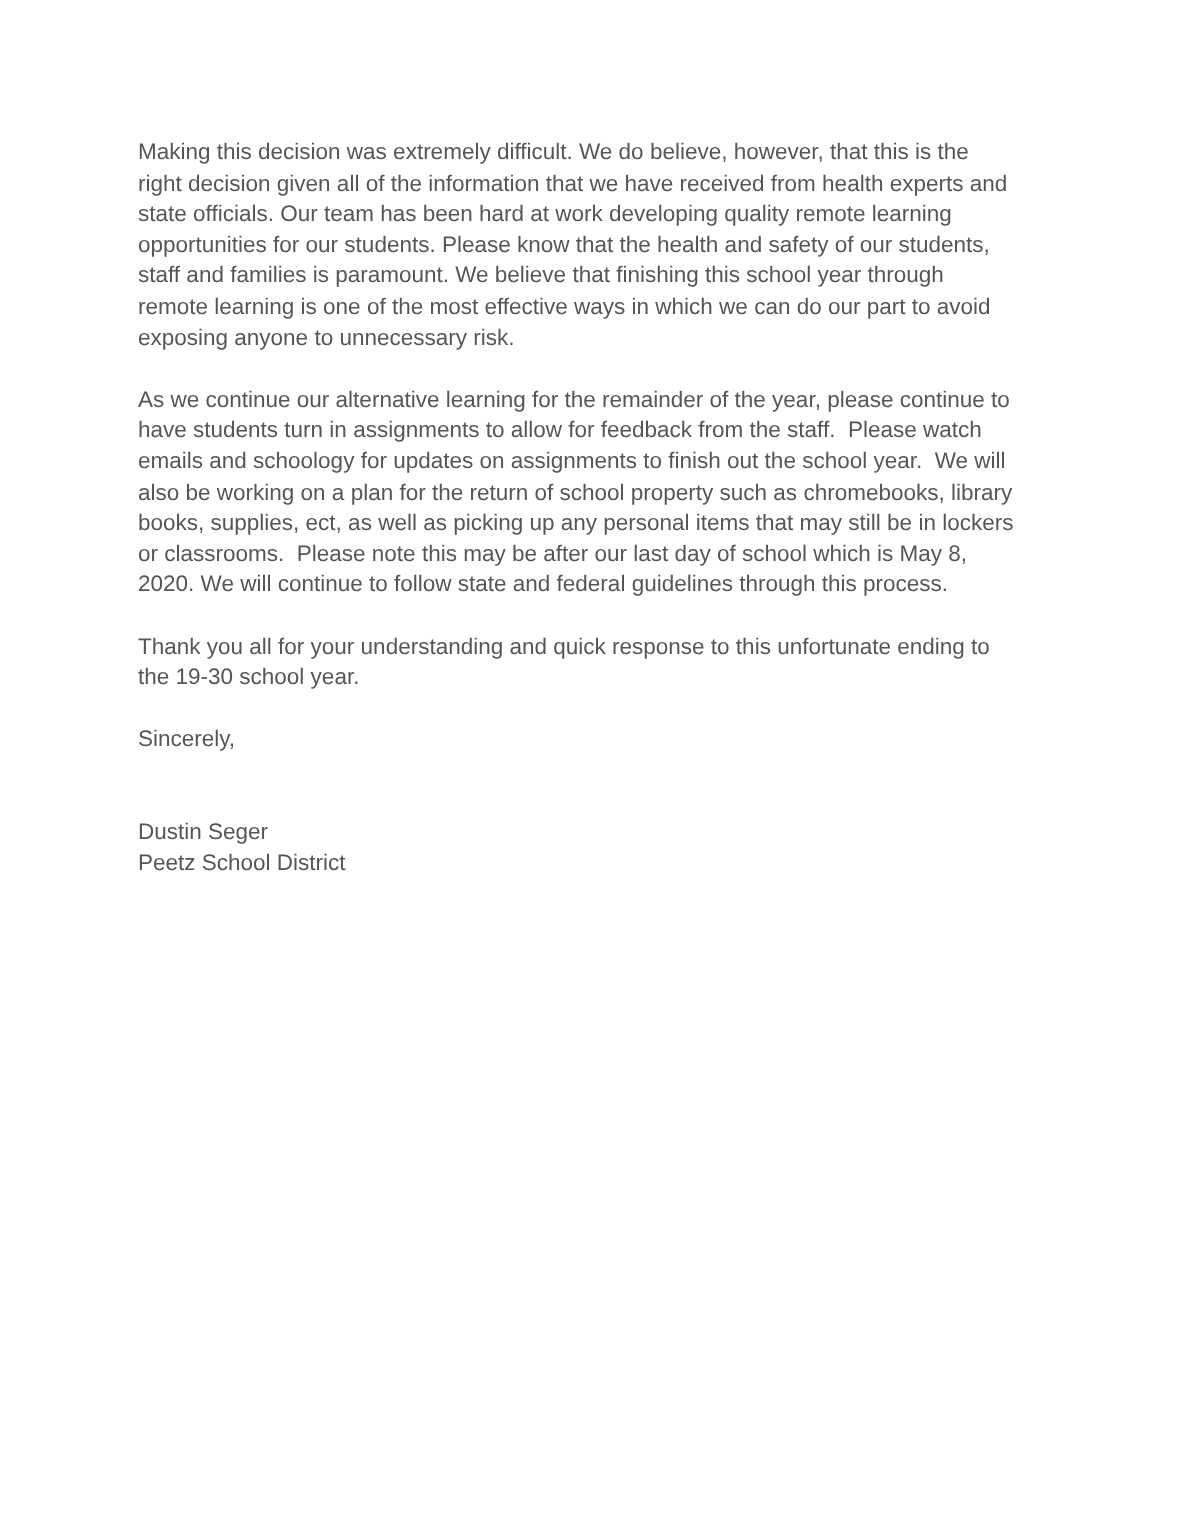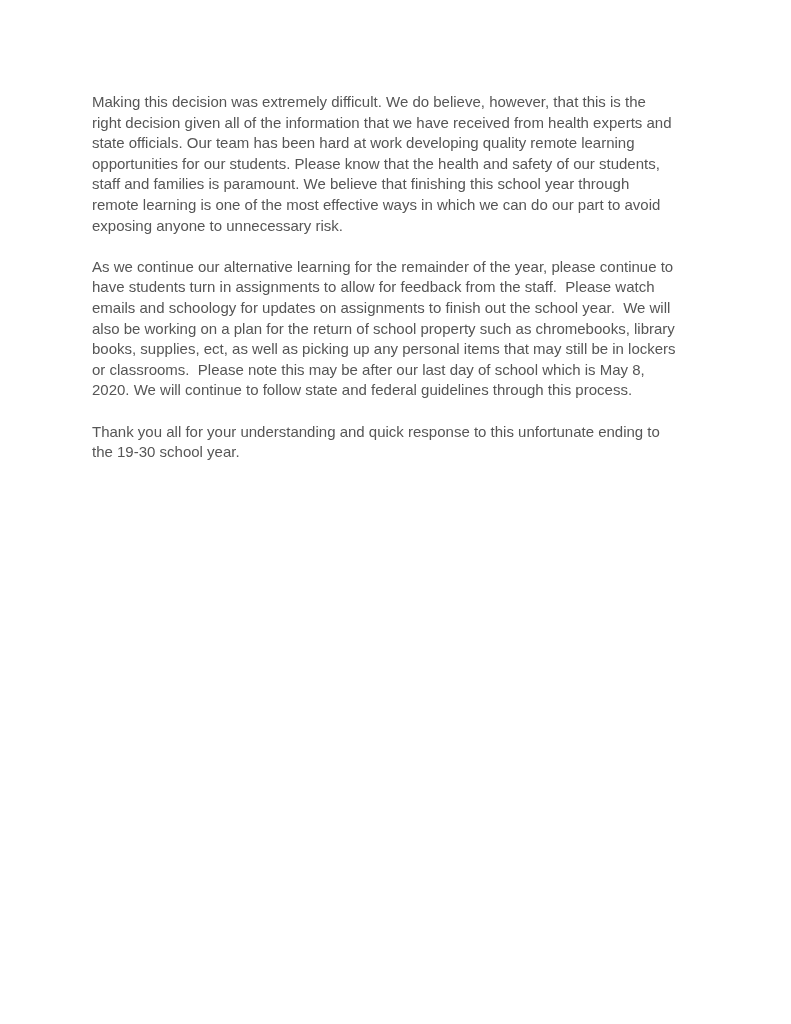--- a/index.html
+++ b/index.html
@@ -51,14 +51,17 @@
 have students turn in assignments to allow for feedback from the staff.  Please watch
 emails and schoology for updates on assignments to finish out the school year.  We will
 also be working on a plan for the return of school property such as chromebooks, library
 books, supplies, ect, as well as picking up any personal items that may still be in lockers
 or classrooms.  Please note this may be after our last day of school which is May 8,
 2020. We will continue to follow state and federal guidelines through this process.</p>
 
   <p class="para">Thank you all for your understanding and quick response to this unfortunate ending to
 the 19-30 school year.</p>
 
+  <p class="para closing">Sincerely,</p>
 
+  <p class="para signature">Dustin Seger
+Peetz School District</p>
 </div>
 
 </body></html>

